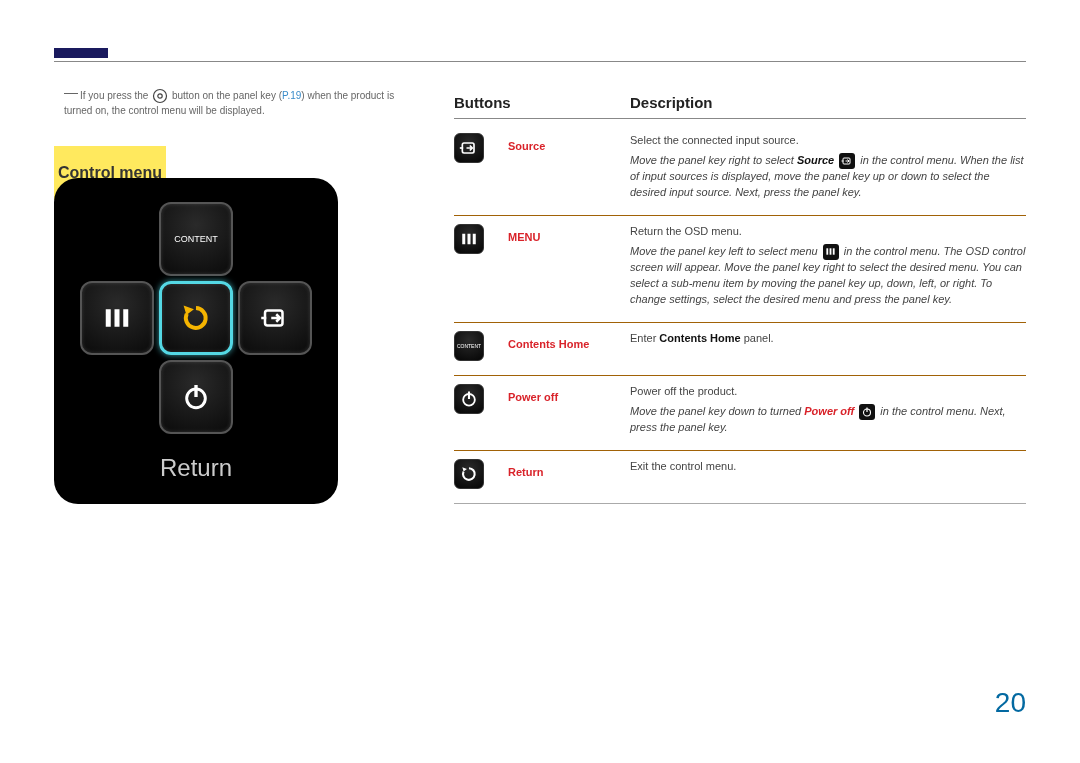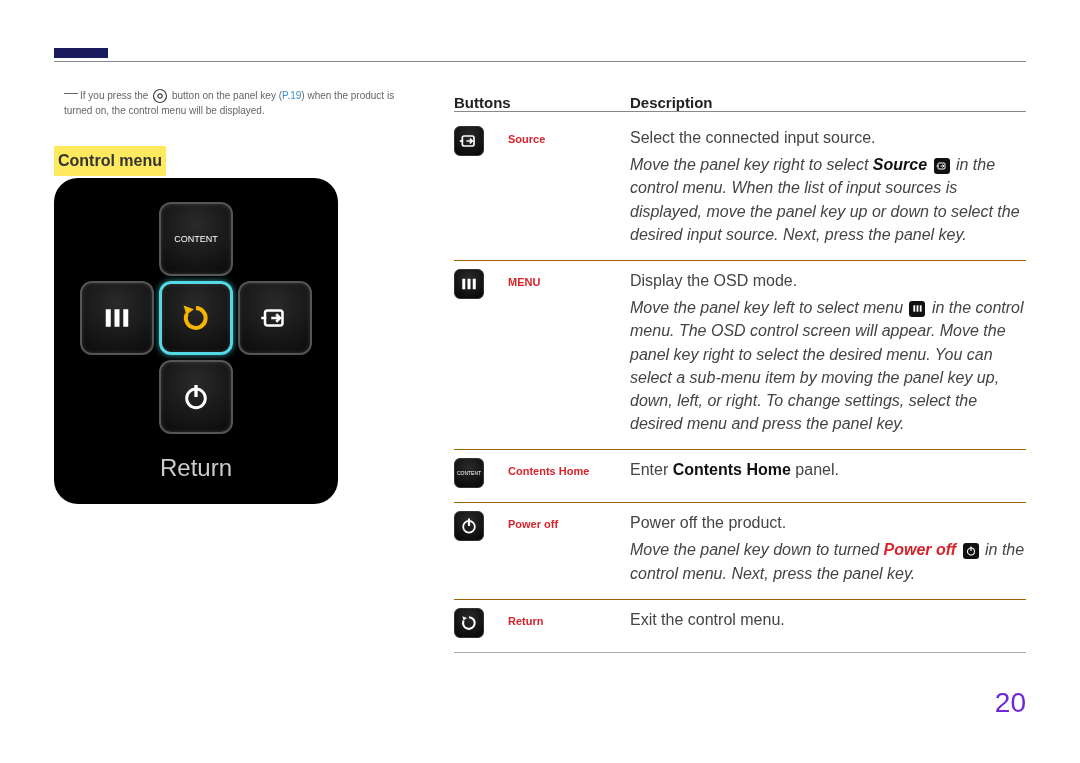--- a/index.html
+++ b/index.html
@@ -49,21 +49,21 @@
       margin: 0 1px;
     }
     .section-heading {
       position: absolute;
       top: 146px;
       left: 54px;
       font-size: 16px;
       font-weight: bold;
       color: #333;
       background: #ffe95e;
-      padding: 6px 4px;
+      padding: 18px 4px;
     }
     .control-menu-panel {
       position: absolute;
       top: 178px;
       left: 54px;
       width: 284px;
       height: 326px;
       background: #000;
       border-radius: 24px;
       display: flex;
@@ -105,21 +105,21 @@
     }
     .right-col {
       position: absolute;
       top: 94px;
       left: 454px;
       width: 572px;
     }
     .table-header {
       display: flex;
       border-bottom: 1px solid #888;
-      padding-bottom: 0;
+      padding-bottom: 7px;
       margin-bottom: 6px;
     }
     .col-buttons { width: 176px; font-size: 15px; font-weight: bold; color: #222; }
     .col-desc { flex: 1; font-size: 15px; font-weight: bold; color: #222; }
     .row {
       display: flex;
       padding: 8px 0 14px 0;
       border-bottom: 1px solid #a16207;
     }
     .row:last-child { border-bottom: 1px solid #aaa; }
@@ -151,33 +151,33 @@
     }
     .cell-name {
       width: 122px;
       font-size: 11px;
       font-weight: bold;
       color: #d9232a;
       padding-top: 7px;
     }
     .cell-body {
       flex: 1;
-      font-size: 16px;
+      font-size: 11px;
       line-height: 1.45;
       color: #444;
     }
     .cell-body .dline + .dline { margin-top: 4px; font-style: italic; }
     .bold-inline { font-weight: bold; color: #111; }
     .red-inline { font-weight: bold; color: #d9232a; }
     .page-number {
       position: absolute;
       bottom: 44px;
       right: 54px;
       font-size: 28px;
-      color: #6d28d9;
+      color: #0369a1;
       font-weight: 300;
     }
     svg { display: block; }
   </style>
 </head>
 <body>
 
 <svg width="0" height="0" style="position:absolute">
   <defs>
     <g id="i-source">
@@ -292,21 +292,21 @@
   <div class="row">
     <div class="cell-icon">
         <div class="small-btn">
           <svg width="18" height="18" viewBox="0 0 24 24">
             <use href="#i-menu"></use>
           </svg>
         </div>
       </div>
     <div class="cell-name">MENU</div>
     <div class="cell-body">
-      <div class="dline">Display the OSD mode.</div>
+      <div class="dline">Return the OSD menu.</div>
       <div class="dline"><span>Move the panel key left to select menu </span><span class="inline-btn">
             <svg width="11" height="11" viewBox="0 0 24 24">
               <use href="#i-menu"></use>
             </svg>
           </span><span> in the control menu. The OSD control screen will appear. Move the panel key right to select the desired menu. You can select a sub-menu item by moving the panel key up, down, left, or right. To change settings, select the desired menu and press the panel key.</span></div>
     </div>
   </div>
 
   <div class="row">
     <div class="cell-icon">

